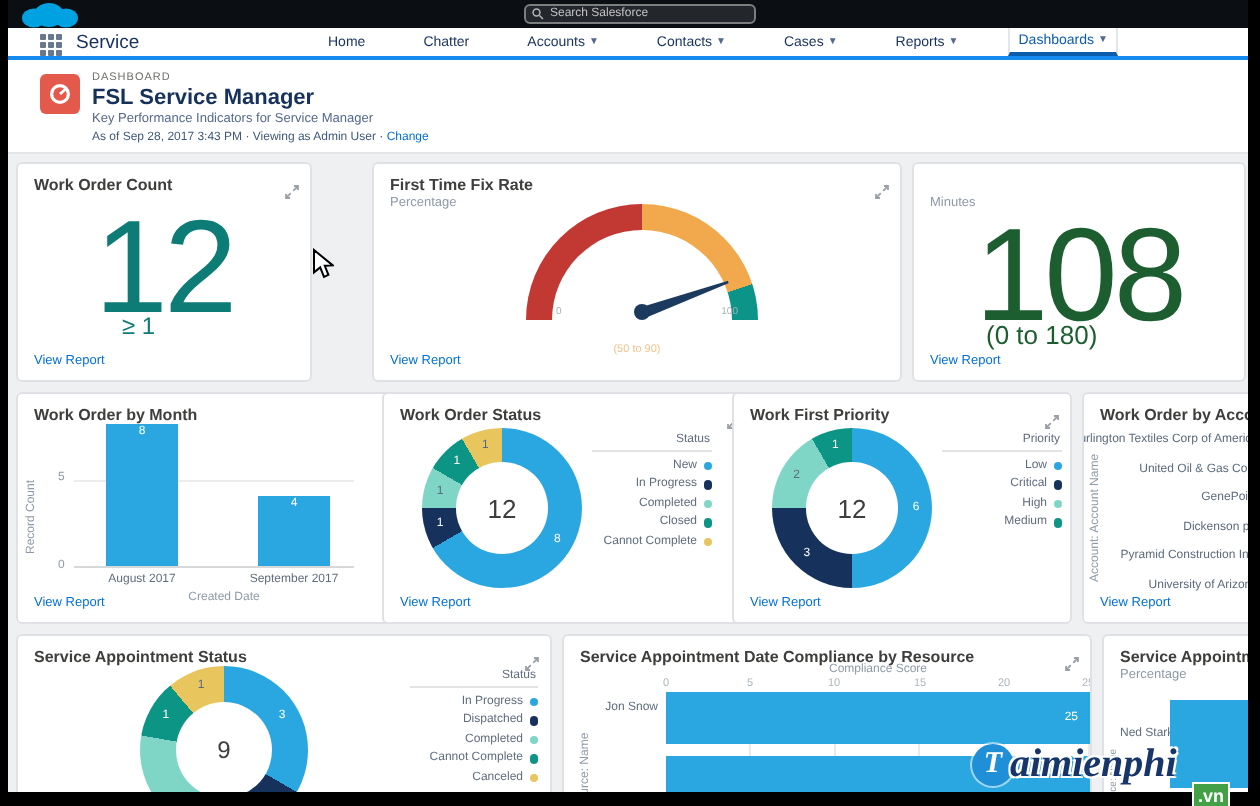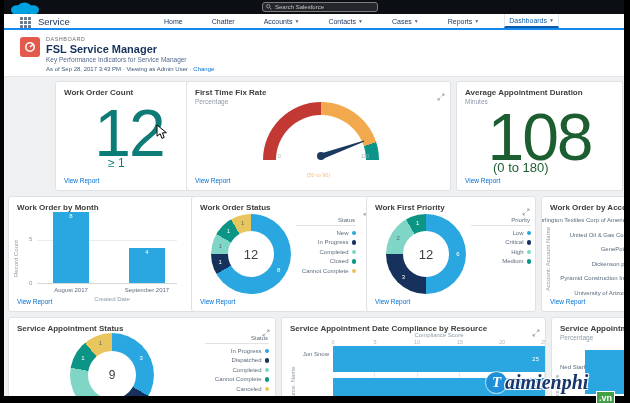--- a/index.html
+++ b/index.html
@@ -167,21 +167,21 @@
     <div class="hd-title">FSL Service Manager</div>
     <div class="hd-desc">Key Performance Indicators for Service Manager</div>
     <div class="hd-asof">
       <span>As of Sep 28, 2017 3:43 PM · Viewing as Admin User ·</span>
       <a>Change</a>
     </div>
   </div>
 
   <div class="dashbody">
 
-    <div class="card" style="left:8px;top:4px;width:148px;height:110px;margin-left:47px;">
+    <div class="card" style="left:8px;top:4px;width:148px;height:110px;">
       <div class="card-title">Work Order Count</div>
       <span class="expand"><svg width="8" height="8" viewBox="0 0 8 8">
             <path d="M5 1h2v2M7 1 4.6 3.4M3 7H1V5M1 7l2.4-2.4" stroke="#9aa0a6" stroke-width=".9" fill="none"></path>
           </svg></span>
       <div class="big-metric" style="top:18px;color:#0e7c76;">12</div>
       <div style="position:absolute;left:52px;top:74px;font-size:12px;color:#0e7c76;">≥ 1</div>
       <a class="view-report">View Report</a>
     </div>
 
     <div class="card" style="left:186px;top:4px;width:265px;height:110px;">
@@ -196,21 +196,20 @@
         <div class="needle" style="transform: rotate(-19.8deg);"></div>
         <div class="ghub"></div>
         <span class="gtick" style="left:15px;">0</span>
         <span class="gtick" style="right:10px;">100</span>
       </div>
       <div class="gauge-range" style="top:90px;">(50 to 90)</div>
       <a class="view-report">View Report</a>
     </div>
 
     <div class="card" style="left:456px;top:4px;width:167px;height:110px;">
-      <div class="card-title">Average Appointment Duration</div>
       <div class="card-sub">Minutes</div>
       <div class="big-metric" style="top:22px;color:#1d5e30;">108</div>
       <div style="position:absolute;left:36px;top:78px;font-size:13px;color:#1d5e30;">(0 to 180)</div>
       <a class="view-report">View Report</a>
     </div>
 
     <div class="card" style="left:8px;top:119px;width:208px;height:116px;">
       <div class="card-title">Work Order by Month</div>
       <span class="expand"><svg width="8" height="8" viewBox="0 0 8 8">
             <path d="M5 1h2v2M7 1 4.6 3.4M3 7H1V5M1 7l2.4-2.4" stroke="#9aa0a6" stroke-width=".9" fill="none"></path>

